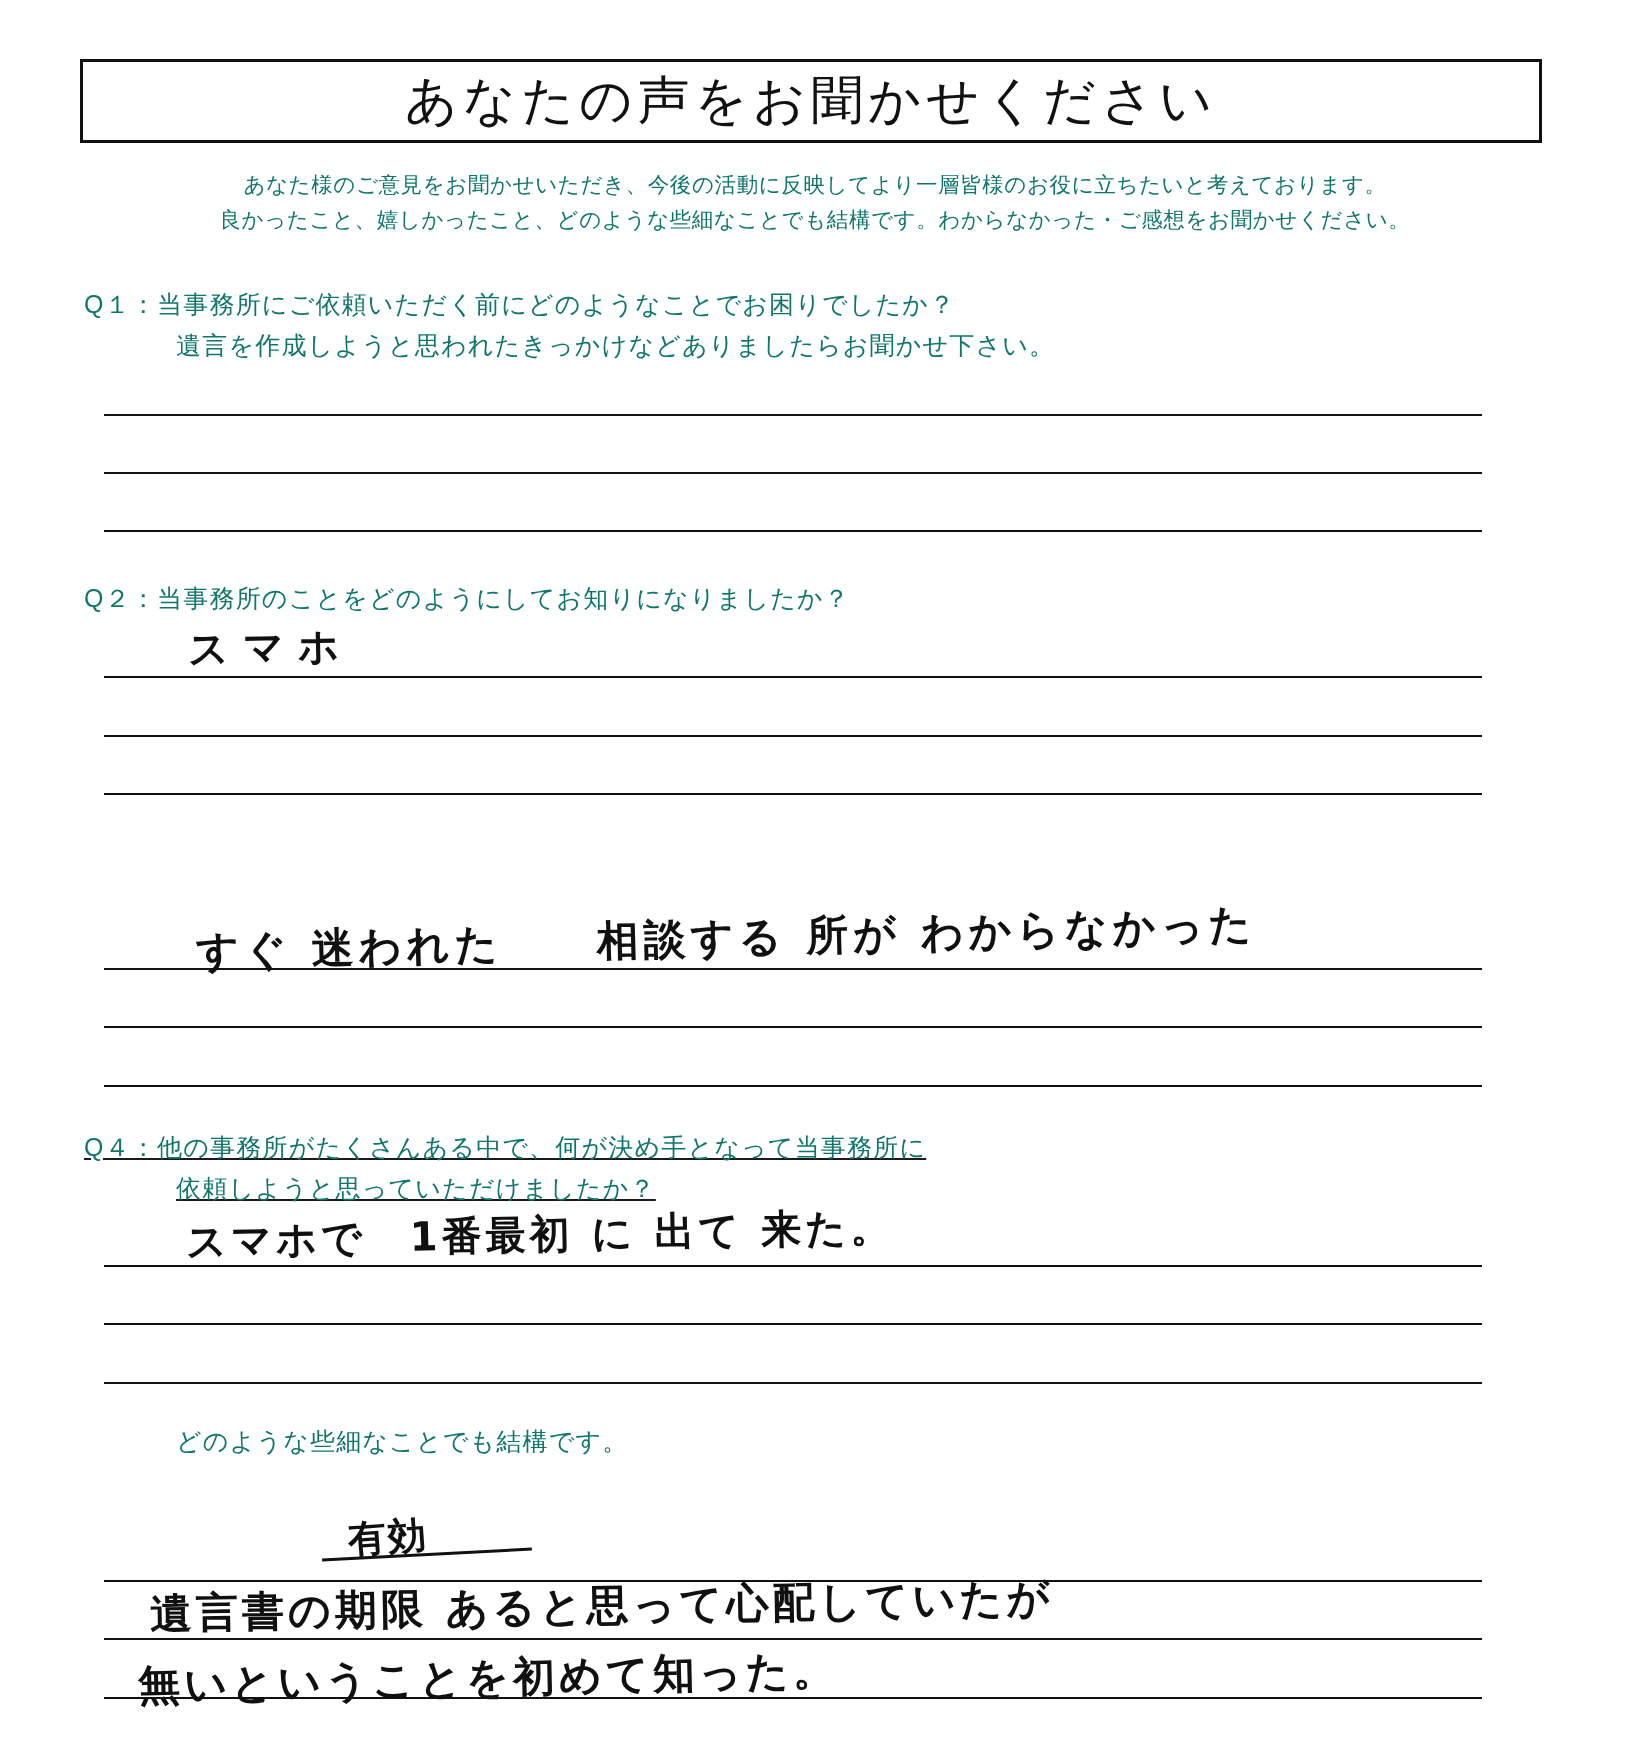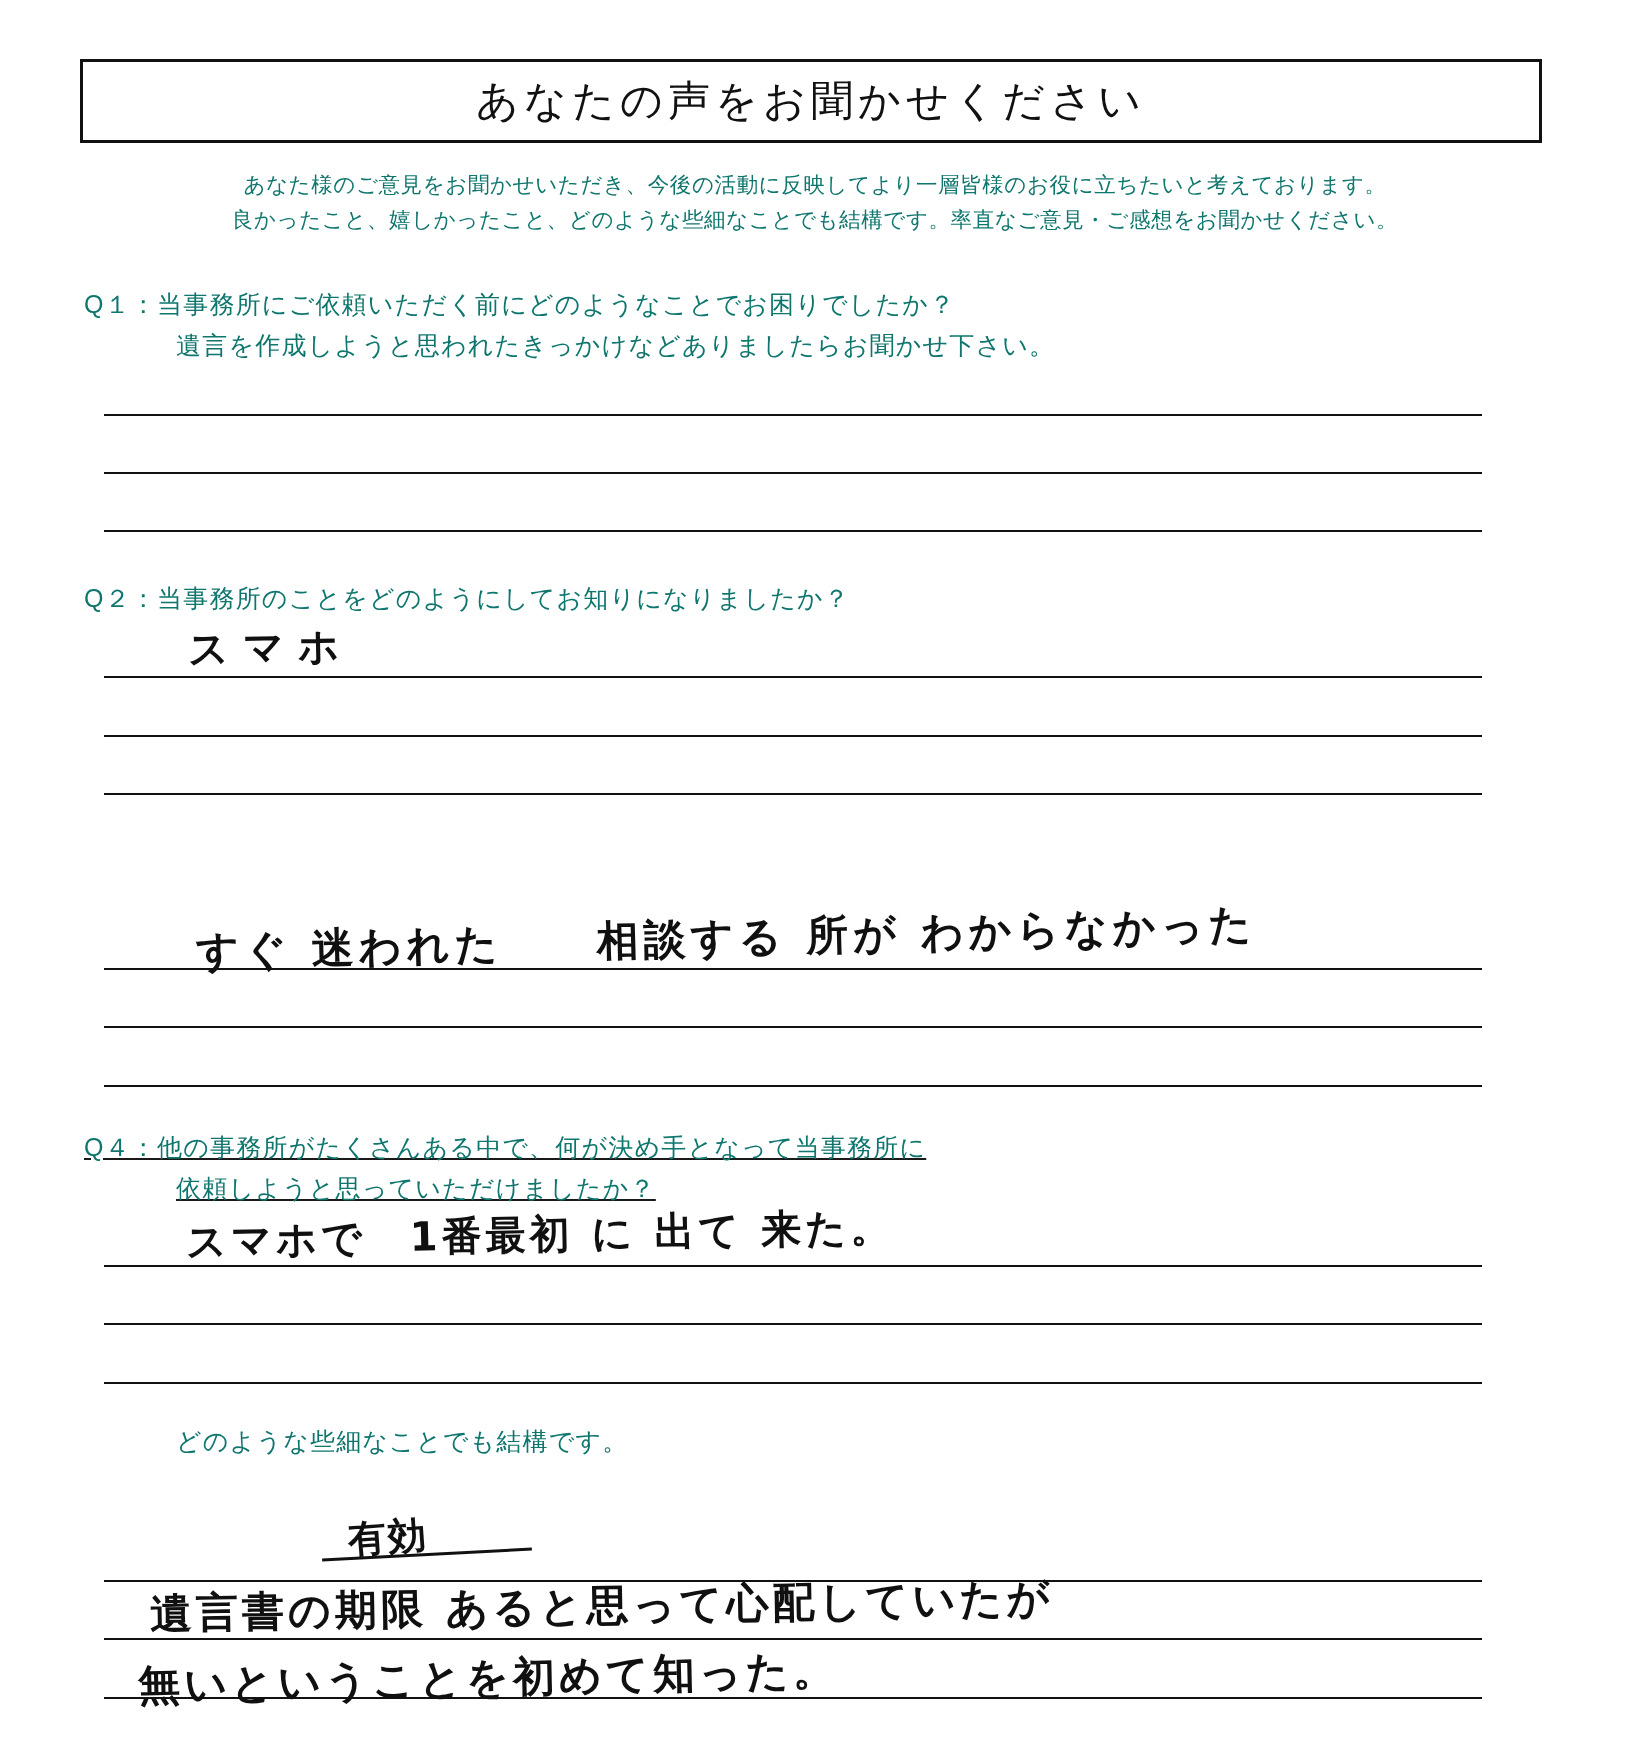--- a/index.html
+++ b/index.html
@@ -29,21 +29,21 @@
     top: 59px;
     width: 1462px;
     height: 84px;
     border: 3px solid #111;
     box-sizing: border-box;
     display: flex;
     align-items: center;
     justify-content: center;
   }
   .title-text {
-    font-size: 42px;
+    font-size: 52px;
     letter-spacing: 5px;
     font-weight: 500;
     color: #111;
     white-space: nowrap;
   }
 
   
   .intro {
     position: absolute;
     left: 80px;
@@ -146,21 +146,21 @@
 <body>
 
 <div class="sheet">
 
   <div class="title-box">
     <div class="title-text">あなたの声をお聞かせください</div>
   </div>
 
   <div class="intro">
     <div>あなた様のご意見をお聞かせいただき、今後の活動に反映してより一層皆様のお役に立ちたいと考えております。</div>
-    <div>良かったこと、嬉しかったこと、どのような些細なことでも結構です。率直なご意見・ご感想をお聞かせください。</div>
+    <div>良かったこと、嬉しかったこと、どのような些細なことでも結構です。わからなかった・ご感想をお聞かせください。</div>
   </div>
 
   <div class="q" style="top:284px;">
     <div class="q-line">Q１：当事務所にご依頼いただく前にどのようなことでお困りでしたか？</div>
     <div class="q-line indent">遺言を作成しようと思われたきっかけなどありましたらお聞かせ下さい。</div>
   </div>
   <div class="rule" style="top:414px;"></div>
   <div class="rule" style="top:472px;"></div>
   <div class="rule" style="top:530px;"></div>
 

